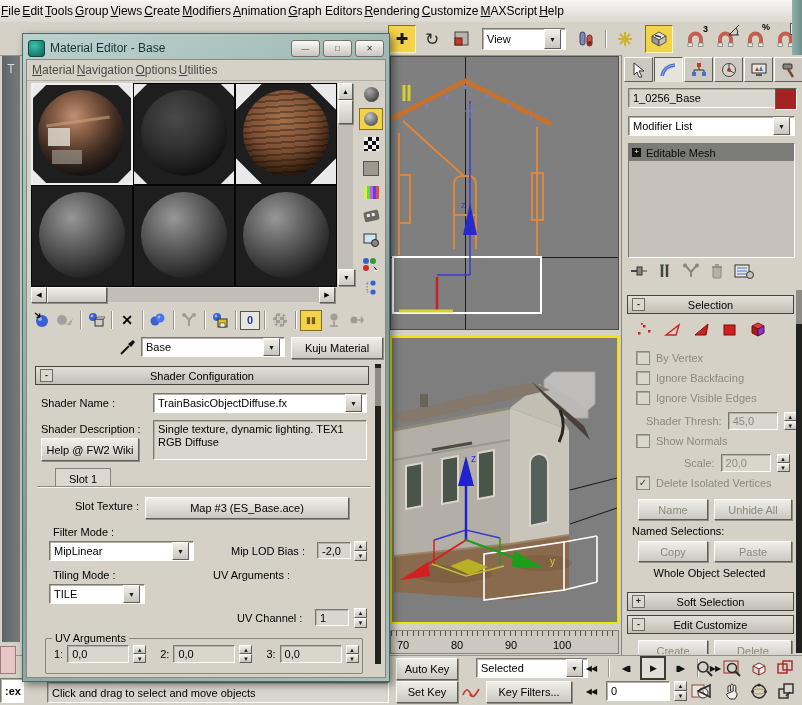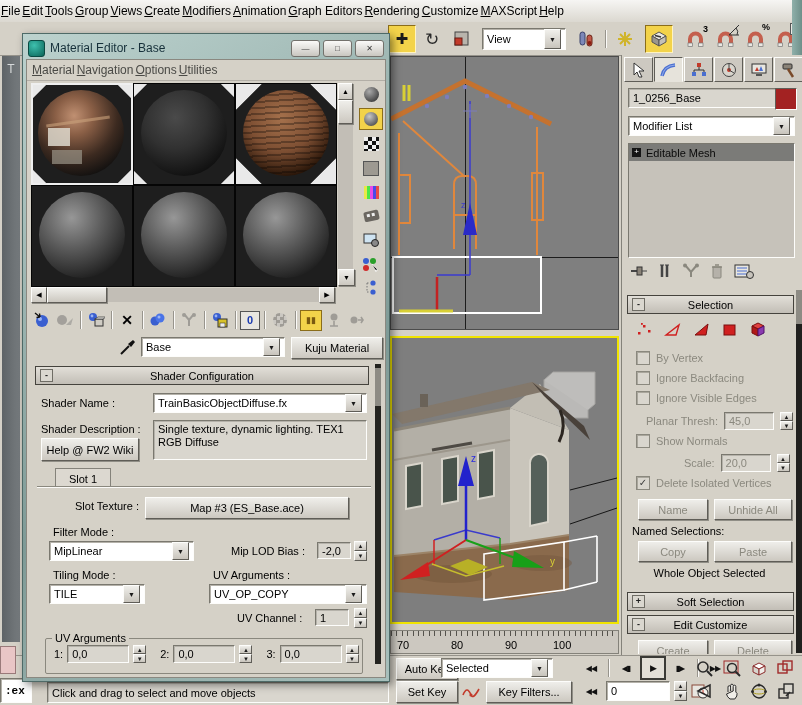--- a/index.html
+++ b/index.html
@@ -375,21 +375,21 @@
       </div>
     <div class="ckrow" style="left:14px;top:316px">
       <span class="chk"></span>
       <span class="dis">Ignore Backfacing</span>
       </div>
     <div class="ckrow" style="left:14px;top:336px">
       <span class="chk"></span>
       <span class="dis">Ignore Visible Edges</span>
       </div>
     <div class="ckrow" style="left:24px;top:357px">
-      <span class="dis lbl">Planar Thresh:</span>
+      <span class="dis lbl">Shader Thresh:</span>
       <span class="fld gfld dis" style="width:40px;height:16px">45,0</span>
       <span class="spin" style="height:18px">
         <div>▲</div>
         <div>▼</div>
         </span>
       </div>
     <div class="ckrow" style="left:14px;top:379px">
       <span class="chk"></span>
       <span class="dis">Show Normals</span>
       </div>
@@ -443,21 +443,21 @@
   </div>
 
   <div class="a" style="left:0;top:655px;width:802px;height:50px;background:#d5d1c7;border-top:1px solid #96938b;box-sizing:border-box"></div>
 
   <div class="btn a" style="left:396px;top:658px;width:60px;height:20px">
     <span>Auto Key</span>
     </div>
   <div class="btn a" style="left:396px;top:681px;width:60px;height:20px">
     <span>Set Key</span>
     </div>
-  <div class="fld a" style="left:441px;top:658px;width:112px;height:20px;box-sizing:border-box">
+  <div class="fld a" style="left:476px;top:658px;width:112px;height:20px;box-sizing:border-box">
     <span>Selected</span>
     <span class="dar">▼</span>
     </div>
   <div class="a" style="left:461px;top:681px;width:20px;height:20px">
     <svg width="20" height="20" viewBox="0 0 20 20">
       <path d="M2 14 q4 -10 8 0 q2 5 8 -6" stroke="#c23a2a" stroke-width="1.6" fill="none"></path>
       <circle cx="10" cy="14" r="1.6" fill="#c23a2a"></circle>
       </svg>
     </div>
   <div class="btn a" style="left:486px;top:681px;width:84px;height:20px">
@@ -540,21 +540,21 @@
     <div class="nav">
       <svg width="18" height="17" viewBox="0 0 18 17">
           <rect x="2" y="6" width="9" height="9" fill="none" stroke="#2a2a2a" stroke-width="1.4"></rect>
       <rect x="7" y="1" width="9" height="9" fill="#d8d5cd" stroke="#2a2a2a" stroke-width="1.4"></rect>
       <path d="M9 13 L13 9" stroke="#2a2a2a" stroke-width="1.6"></path>
         </svg>
       </div>
   </div>
 
   <div class="a" style="left:0;top:646px;width:14px;height:26px;background:#e9c6c6;border:1px solid #9a7a7a"></div>
-  <div class="fld a" style="left:0;top:678px;width:32px;height:25px;box-sizing:border-box;font-family:Liberation Mono, monospace;font-weight:bold">
+  <div class="fld a" style="left:0;top:678px;width:24px;height:25px;box-sizing:border-box;font-family:Liberation Sans, sans-serif;font-weight:bold">
     <span>:ex</span>
     </div>
   <div class="fld gfld a" style="left:47px;top:682px;width:342px;height:21px;box-sizing:border-box;background:#d9d6ce">
     <span>Click and drag to select and move objects</span>
     </div>
 
   <div class="a" style="left:22px;top:33px;width:368px;height:649px;box-sizing:border-box;padding:3px;
               background:linear-gradient(150deg,#bcd2ce,#7e9a96 60%,#a8c0bc);border:1px solid #4e6a67;
               box-shadow:3px 3px 8px rgba(0,0,0,.45)">
 
@@ -812,24 +812,20 @@
         </div>
       <span class="spin a" style="left:327px;top:481px;height:20px">
         <div>▲</div>
         <div>▼</div>
         </span>
 
       <div class="a lbl" style="left:26px;top:509px">Tiling Mode :</div>
       <div class="a lbl" style="left:186px;top:509px">UV Arguments :</div>
       <div class="fld a" style="left:22px;top:524px;width:96px;height:20px;box-sizing:border-box">
         <span>TILE</span>
-        <span class="dar">▼</span>
-        </div>
-      <div class="fld a" style="left:182px;top:524px;width:158px;height:20px;box-sizing:border-box">
-        <span>UV_OP_COPY</span>
         <span class="dar">▼</span>
         </div>
 
       <div class="a lbl" style="left:210px;top:552px">UV Channel :</div>
       <div class="fld gfld a" style="left:288px;top:549px;width:34px;height:17px;box-sizing:border-box">
         <span>1</span>
         </div>
       <span class="spin a" style="left:327px;top:548px;height:20px">
         <div>▲</div>
         <div>▼</div>

